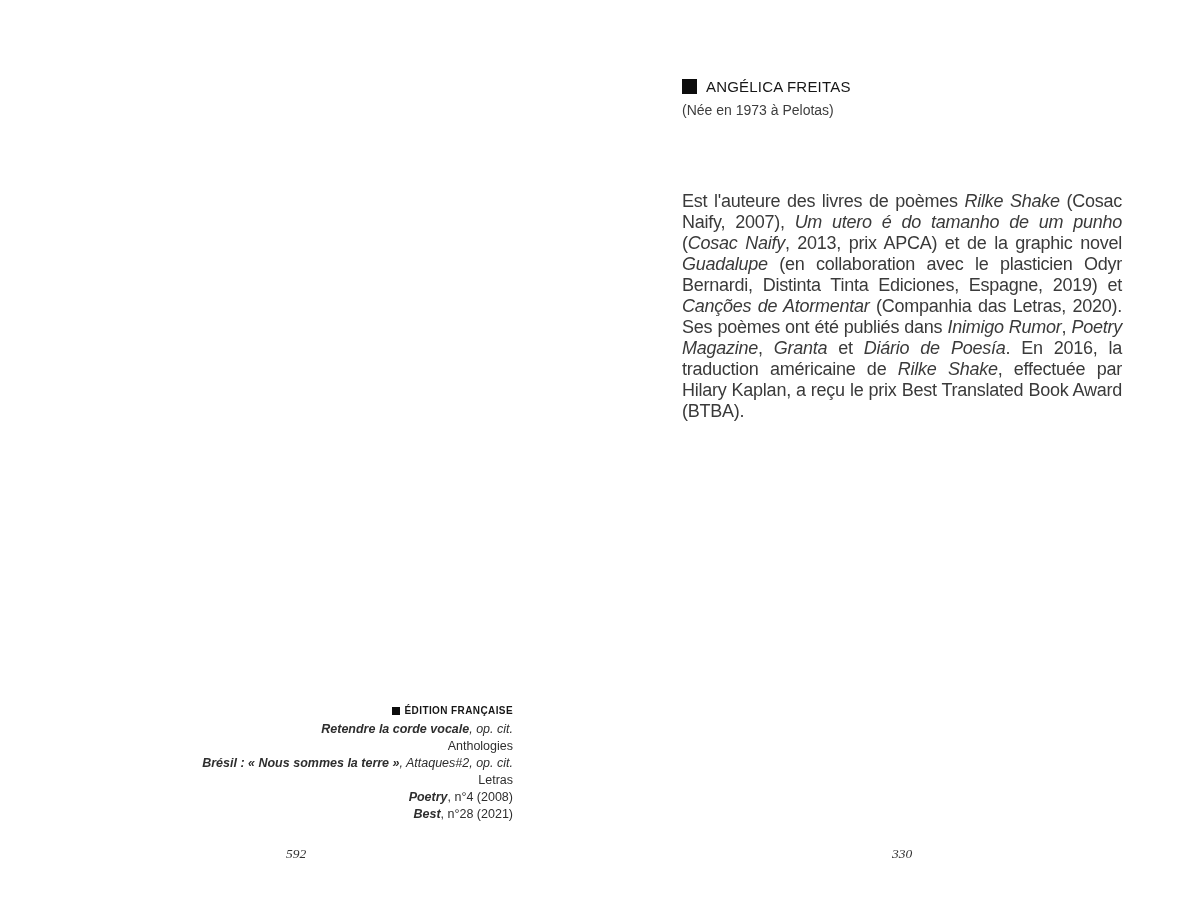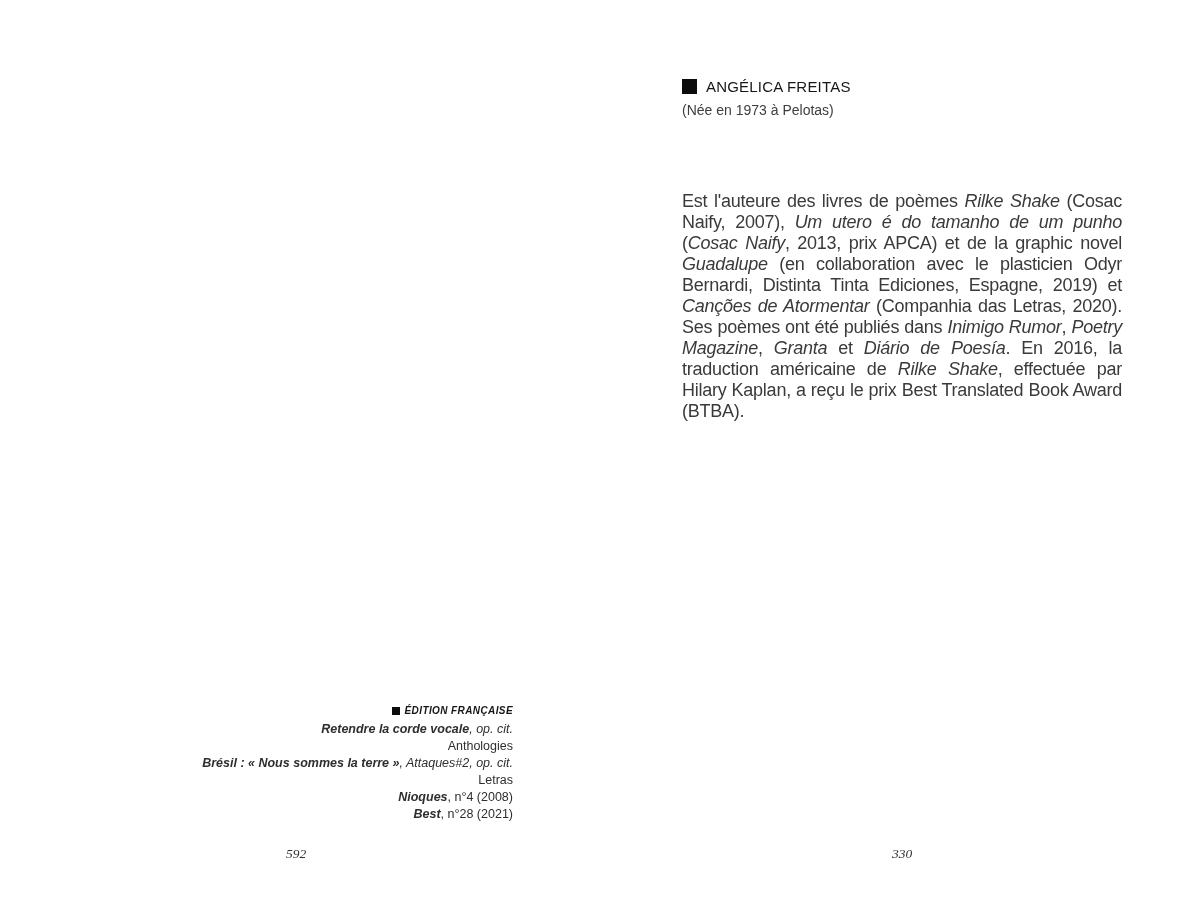--- a/index.html
+++ b/index.html
@@ -64,21 +64,20 @@
     width: 353px;
     text-align: right;
     color: #2e2e2e;
   }
   .edition-header {
     display: flex;
     align-items: center;
     justify-content: flex-end;
     gap: 5px;
     margin-bottom: 5px;
-    font-style: italic;
   }
   .square-marker-small {
     display: inline-block;
     width: 8px;
     height: 8px;
     background: #0c0c0c;
     flex: 0 0 auto;
   }
   .edition-header-label {
     font-size: 10px;
@@ -128,18 +127,18 @@
 <div class="edition-block">
   <div class="edition-header">
     <span class="square-marker-small"></span>
     <span class="edition-header-label">ÉDITION FRANÇAISE</span>
   </div>
   <div>
       <div class="rich-line"><span class="s-bi">Retendre la corde vocale</span><span class="s-i">, op. cit.</span></div>
       <div class="rich-line"><span>Anthologies</span></div>
       <div class="rich-line"><span class="s-bi">Brésil : « Nous sommes la terre »</span><span class="s-i">, Attaques#2, op. cit.</span></div>
       <div class="rich-line"><span>Letras</span></div>
-      <div class="rich-line"><span class="s-bi">Nioques</span><span>, n°4 (2008)</span></div>
+      <div class="rich-line"><span class="s-bi">Poetry</span><span>, n°4 (2008)</span></div>
       <div class="rich-line"><span class="s-bi">Best</span><span>, n°28 (2021)</span></div>
     </div>
 </div>
 
 <div class="folio folio-left">592</div>
 
 </body></html>

